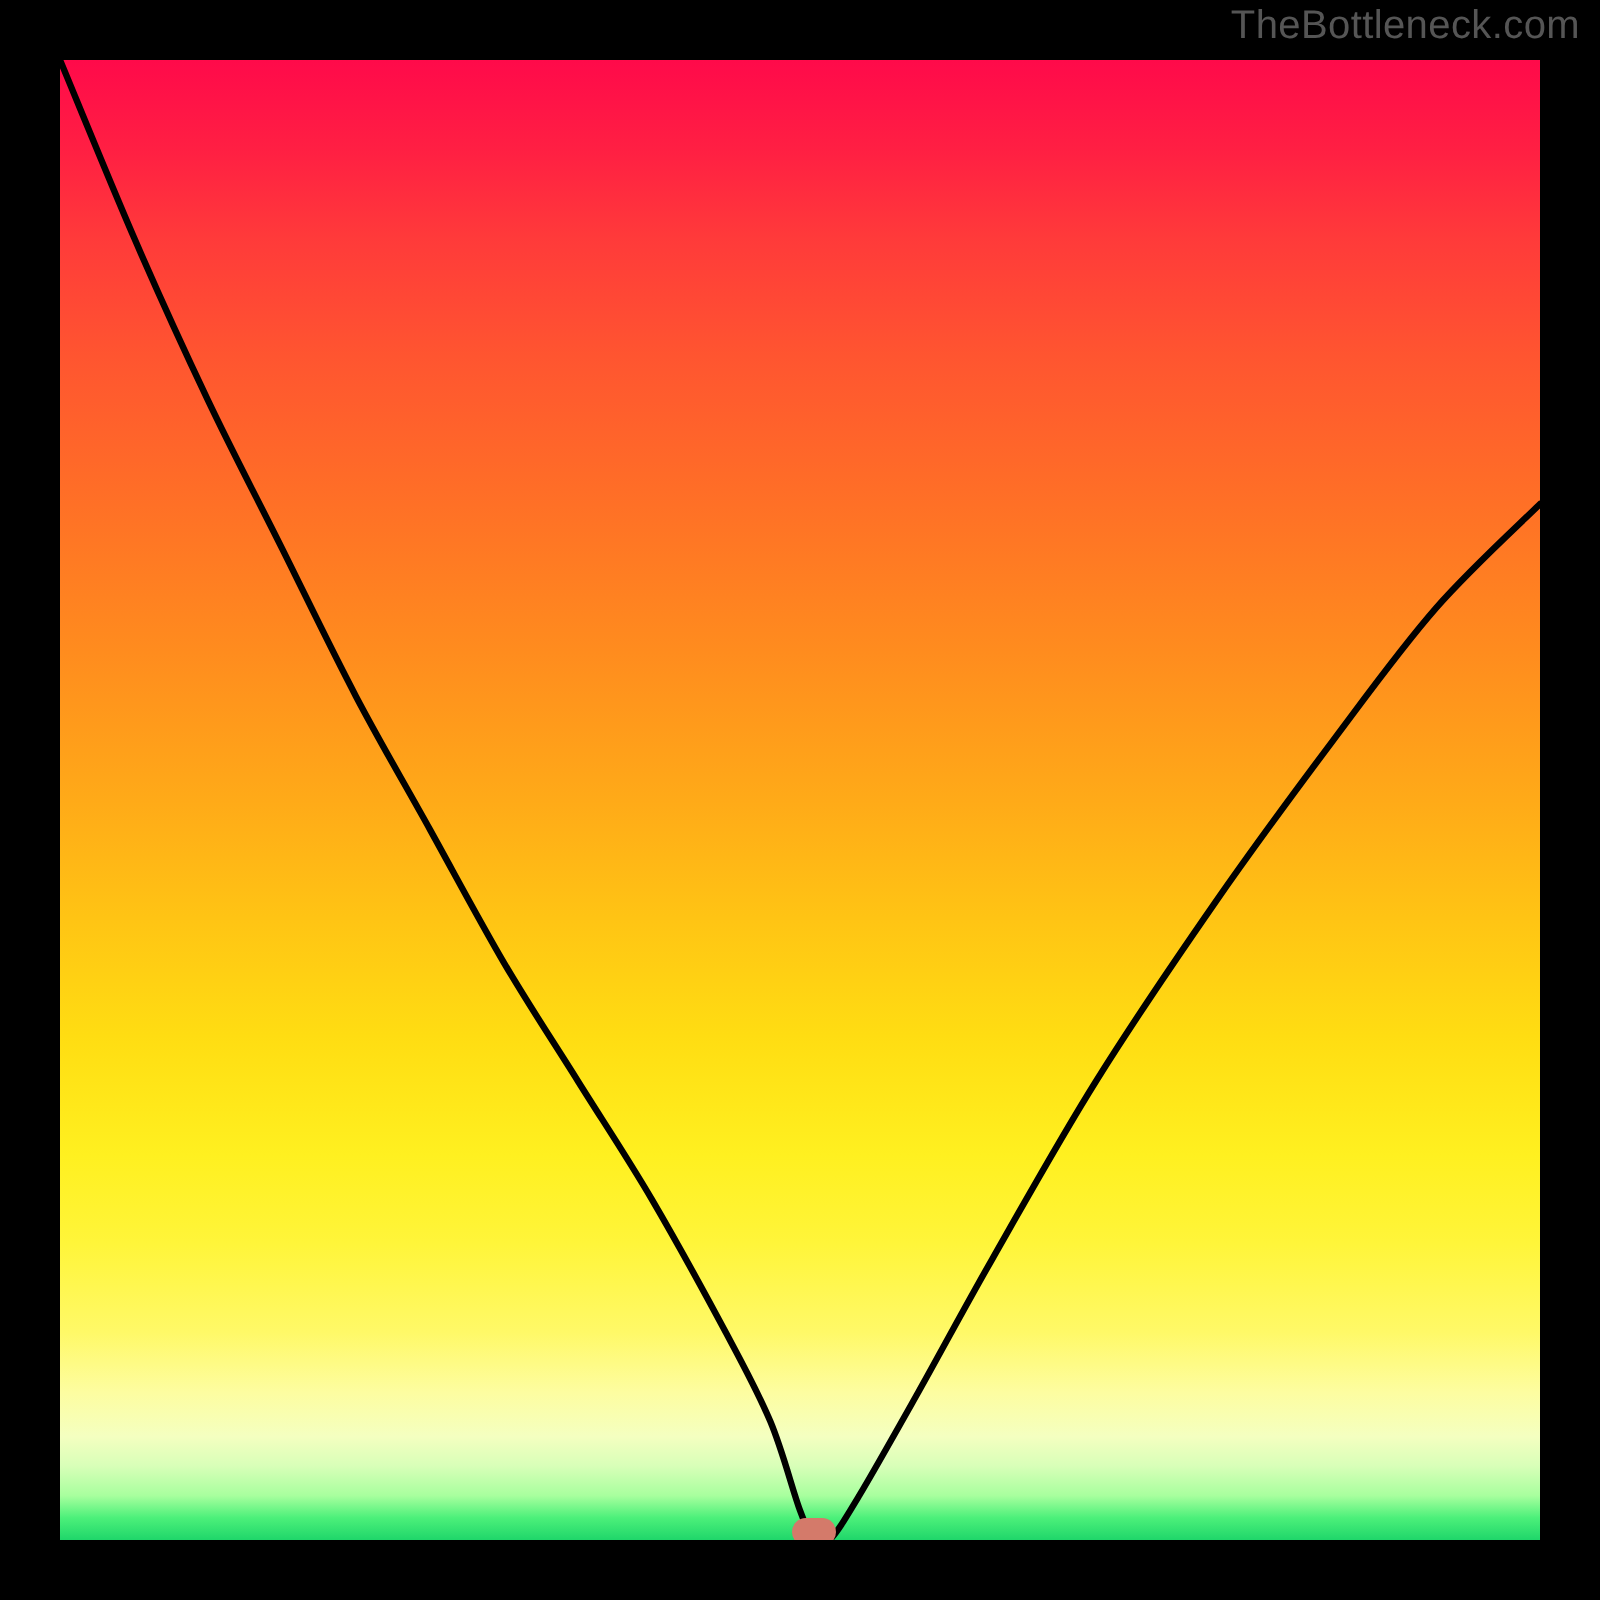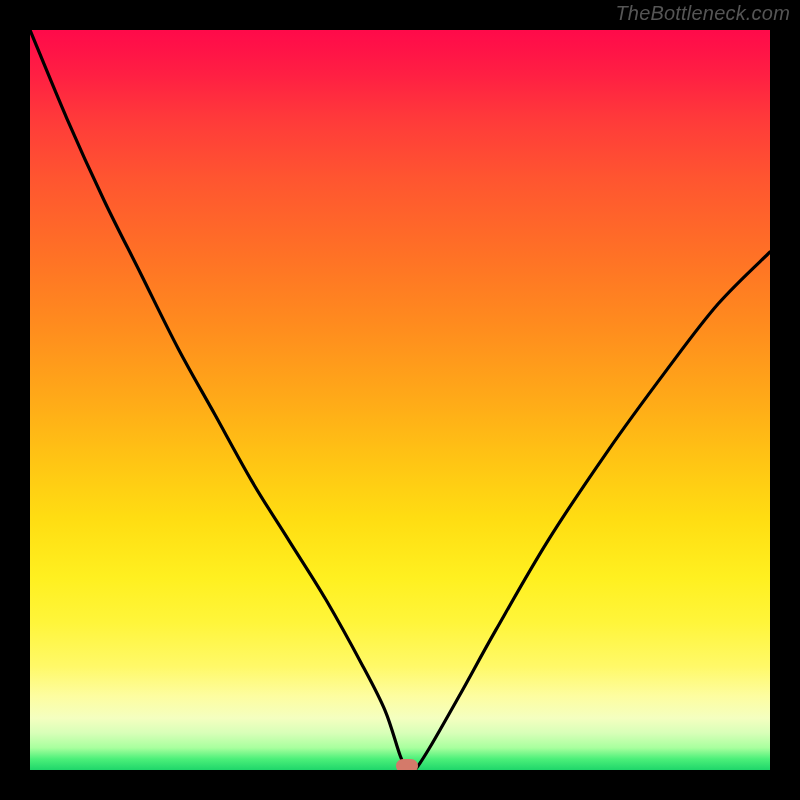--- a/index.html
+++ b/index.html
@@ -9,21 +9,20 @@
     height: 800px;
     background: #000;
     overflow: hidden;
     font-family: Arial, Helvetica, sans-serif;
   }
   .frame {
     position: relative;
     width: 800px;
     height: 800px;
     background: #000;
-    font-style: italic;
   }
   .watermark {
     position: absolute;
     top: 2px;
     right: 10px;
     color: #555;
     font-size: 20px;
     font-weight: 500;
     letter-spacing: 0.2px;
     z-index: 5;

